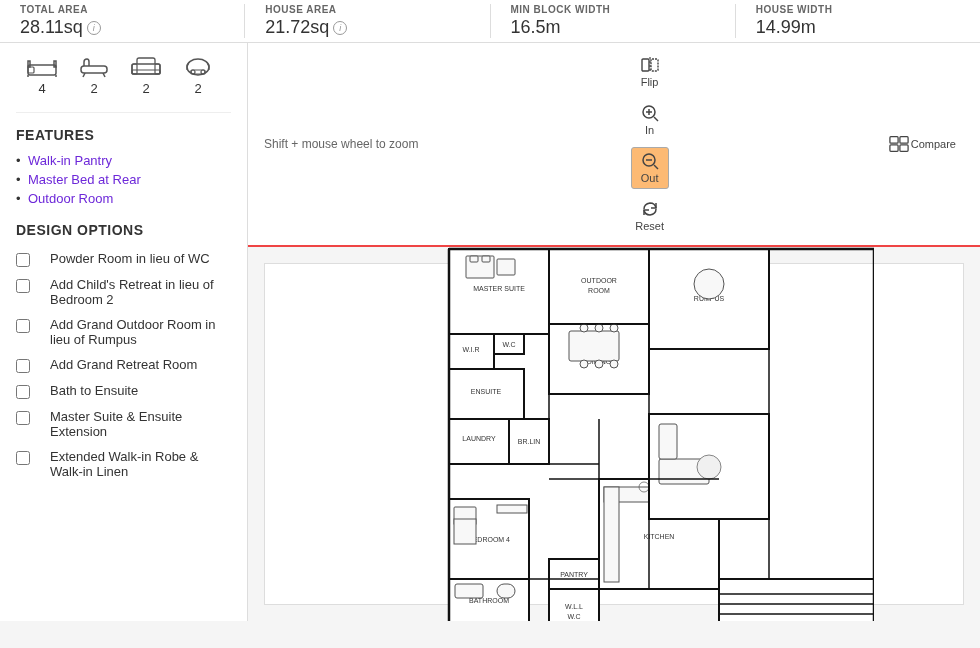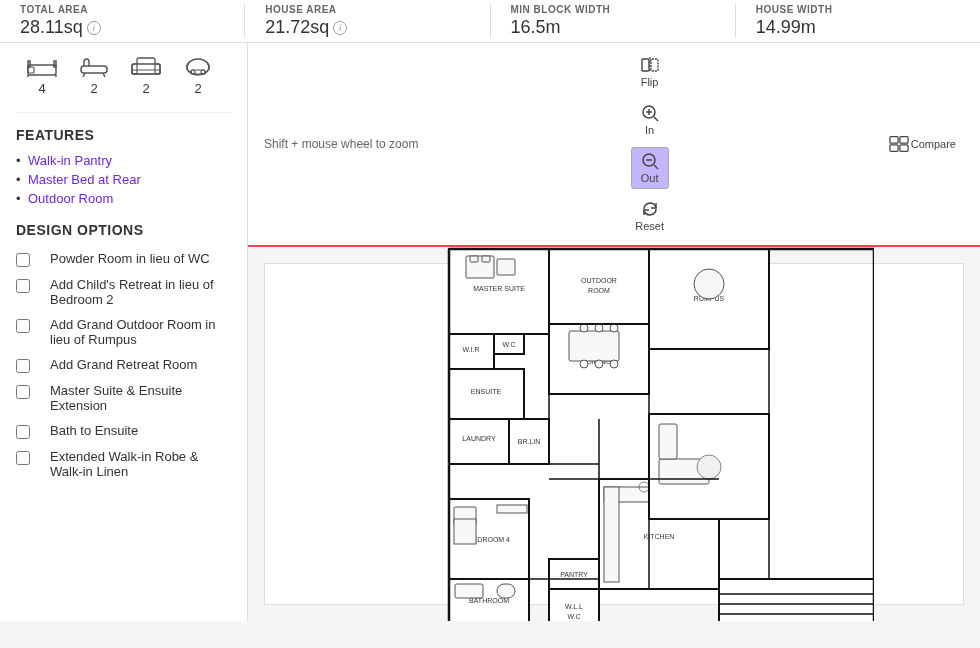--- a/index.html
+++ b/index.html
@@ -174,21 +174,21 @@
       align-items: center;
       cursor: pointer;
       padding: 4px 8px;
       border: 1px solid transparent;
       border-radius: 3px;
       font-size: 11px;
       color: #444;
       background: none;
       gap: 2px;
     }
-    .tool-btn.active { border-color: #aaa; background: #c4b5fd; }
+    .tool-btn.active { border-color: #aaa; background: #fdba74; }
     .tool-icon {
       width: 20px;
       height: 18px;
       display: flex;
       align-items: center;
       justify-content: center;
       font-size: 14px;
     }
     .toolbar-right {
       display: flex;
@@ -347,25 +347,25 @@
       <label class="design-option-item">
         <input type="checkbox" style="">
         <span>Add Grand Outdoor Room in lieu of Rumpus</span>
       </label>
       <label class="design-option-item">
         <input type="checkbox" style="">
         <span>Add Grand Retreat Room</span>
       </label>
       <label class="design-option-item">
         <input type="checkbox" style="">
-        <span>Master Suite &amp; Ensuite Extension</span>
+        <span>Bath to Ensuite</span>
       </label>
       <label class="design-option-item">
         <input type="checkbox" style="">
-        <span>Bath to Ensuite</span>
+        <span>Master Suite &amp; Ensuite Extension</span>
       </label>
       <label class="design-option-item">
         <input type="checkbox" style="">
         <span>Extended Walk-in Robe &amp; Walk-in Linen</span>
       </label>
     </div>
   </div>
 
   <div class="content-area">
 

